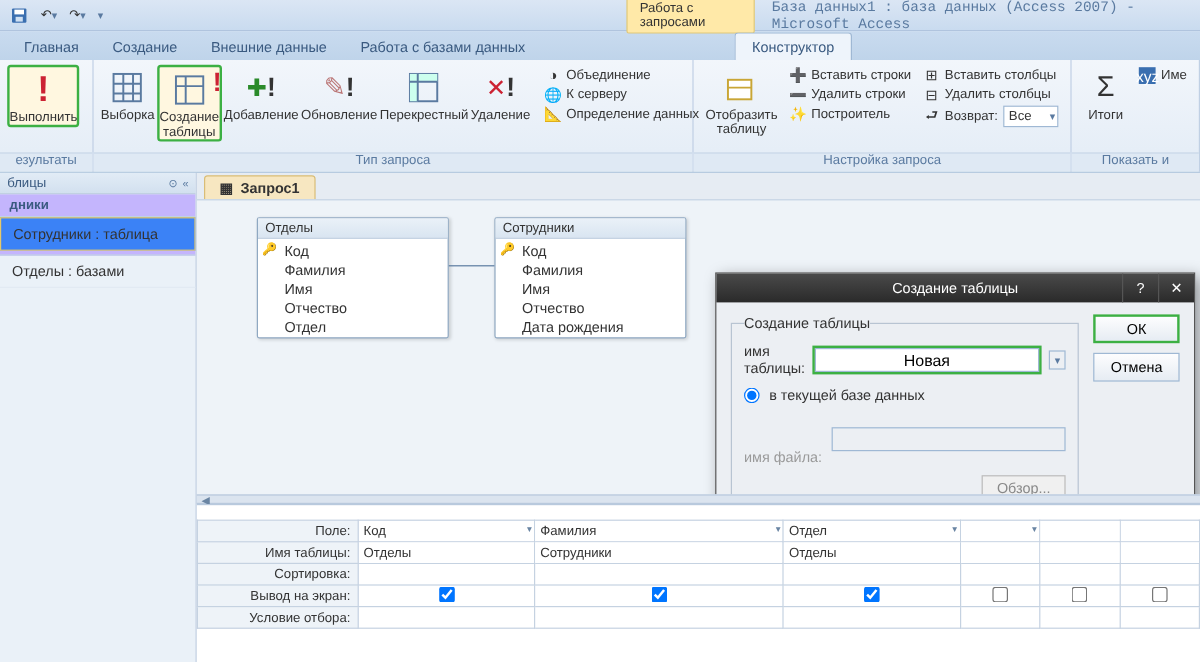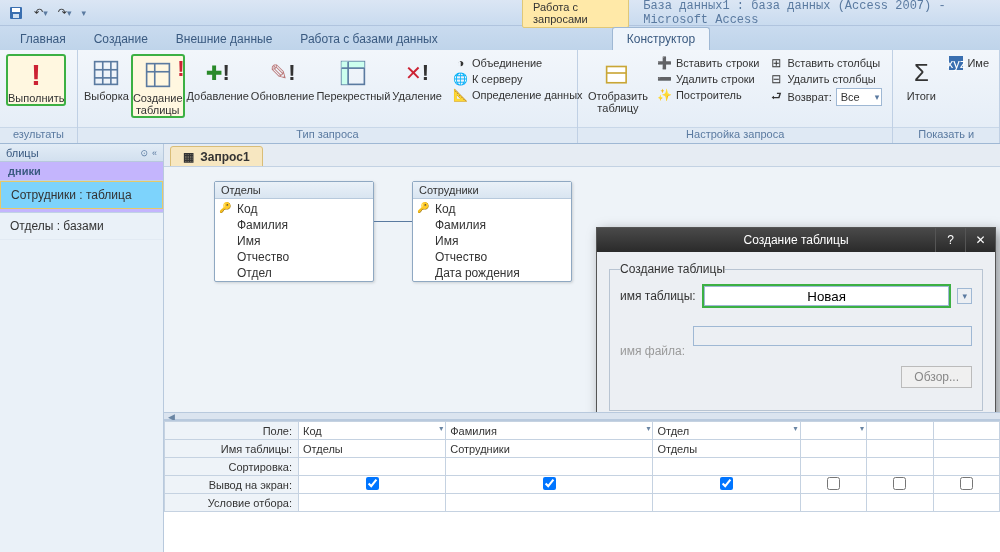--- a/index.html
+++ b/index.html
@@ -33,21 +33,21 @@
   .combo { display: inline-flex; align-items: center; border: 1px solid #9fb8d4; background: #fff; height: 18px; padding: 0 2px 0 4px; gap: 4px; }
   .combo .cv { min-width: 30px; }
   .chev { font-size: 9px; color: #5a7aa0; }
 
   
   .workspace { position: absolute; top: 144px; left: 0; right: 0; bottom: 0; display: flex; }
   .nav { width: 164px; background: #eaf1f8; border-right: 1px solid #b8c9dd; overflow: hidden; }
   .nav .hdr { height: 18px; background: linear-gradient(#e2ecf6,#d2e0ef); border-bottom: 1px solid #b8c9dd; display: flex; align-items: center; justify-content: space-between; padding: 0 6px; font-size: 11px; color: #3a5a80; }
   .nav .cat { background: #c4b5fd; border-bottom: 1px solid #c0d2e5; padding: 3px 8px; font-weight: bold; font-size: 11px; color: #3a5a80; }
   .nav .item { padding: 6px 10px; border-bottom: 1px solid #e2eaf3; font-size: 12px; }
-  .nav .item.hl { background: #7dd3fc; border: 1px solid #e6c96a; }
+  .nav .item.hl { background: #3b82f6; border: 1px solid #e6c96a; }
 
   
   .main { flex: 1; position: relative; background: #e6ecf3; }
   .doc-tab { background: #f7e7c1; border: 1px solid #d9bd77; border-radius: 3px 3px 0 0; padding: 3px 12px; font-size: 12px; font-weight: bold; display: inline-flex; align-items: center; gap: 6px; margin: 2px 0 0 6px; }
   .canvas { position: absolute; top: 22px; left: 0; right: 0; bottom: 140px; background: #eef3f8; border-top: 1px solid #c3d2e3; overflow: hidden; }
   .tblbox { position: absolute; background: #fff; border: 1px solid #8fa8c2; border-radius: 2px; box-shadow: 1px 1px 3px rgba(0,0,0,0.15); }
   .tblbox .thead { background: linear-gradient(#eaf1f8,#d9e5f1); border-bottom: 1px solid #b7c9dc; padding: 2px 6px; font-size: 11px; }
   .tblbox .trow { padding: 1px 6px 1px 22px; font-size: 12px; position: relative; }
   .tblbox .trow.star::before { content: "*"; position: absolute; left: 10px; font-weight: bold; }
   .tblbox .trow.key::before { content: "🔑"; position: absolute; left: 4px; font-size: 10px; }
@@ -67,21 +67,21 @@
   .dlgbtn.ok { border: 2px solid #3cb043; }
   .dinput { border: 1px solid #9fb8d4; height: 20px; padding: 0 4px; }
   .dinput.hl { outline: 2px solid #3cb043; }
   .dinput.dis { background: #eceff3; color: #9a9a9a; }
   .browse { height: 22px; padding: 0 12px; border: 1px solid #bbb; background: #f0f0f0; color: #888; font-size: 12px; }
 
   
   .splitter { position: absolute; left: 0; right: 0; bottom: 132px; height: 8px; background: #dbe4ef; border-top: 1px solid #b8c9dd; border-bottom: 1px solid #b8c9dd; }
   .splitter::before { content: "◀"; position: absolute; left: 4px; font-size: 9px; color: #6a85a3; top: -1px; }
   .qbe { position: absolute; left: 0; right: 0; bottom: 0; height: 132px; background: #fff; border-top: 1px solid #b8c9dd; }
-  .qbe table { border-collapse: collapse; width: 100%; font-size: 11px; }
+  .qbe table { border-collapse: collapse; width: 100%; font-size: 11px; margin-top: 12px; }
   .qbe th, .qbe td { border: 1px solid #c5d2e1; height: 18px; padding: 0 4px; text-align: left; }
   .qbe th.rowhdr { width: 134px; text-align: right; background: #eef3f8; font-weight: normal; padding-right: 6px; }
   .qbe .fcell { background: #fff; position: relative; }
   .qbe .fcell .dd { position: absolute; right: 2px; top: 2px; font-size: 8px; color: #6a85a3; }
   .qbe td.ck { text-align: center; }
 
   svg.ico-sm { width: 16px; height: 16px; }
 </style>
 </head>
 <body>
@@ -317,27 +317,35 @@
         </div>
         <div class="dbody">
           <fieldset>
             <legend>Создание таблицы</legend>
             <div class="frow">
               <span>имя таблицы:</span>
               <input class="dinput hl" style="flex: 1 1 0%; text-align: center;" value="Новая">
               <span class="chev" style="border:1px solid #9fb8d4; padding:2px 4px;">▾</span>
             </div>
             <div class="frow">
+              <input type="radio" checked="" style="">
+              <span>в текущей базе данных</span>
+            </div>
+            <div class="frow">
               <span style="color:#9a9a9a;margin-top:30px;">имя файла:</span>
               <input class="dinput dis" style="flex: 1 1 0%;" disabled="">
             </div>
             <div class="frow" style="justify-content:flex-end;">
               <button class="browse" disabled="">Обзор...</button>
             </div>
           </fieldset>
+          <div class="dbtns">
+            <button class="dlgbtn ok">ОК</button>
+            <button class="dlgbtn">Отмена</button>
+          </div>
         </div>
       </div>
     </div>
 
     <div class="splitter"></div>
 
     <div class="qbe">
       <table>
         <thead>
           <tr>

